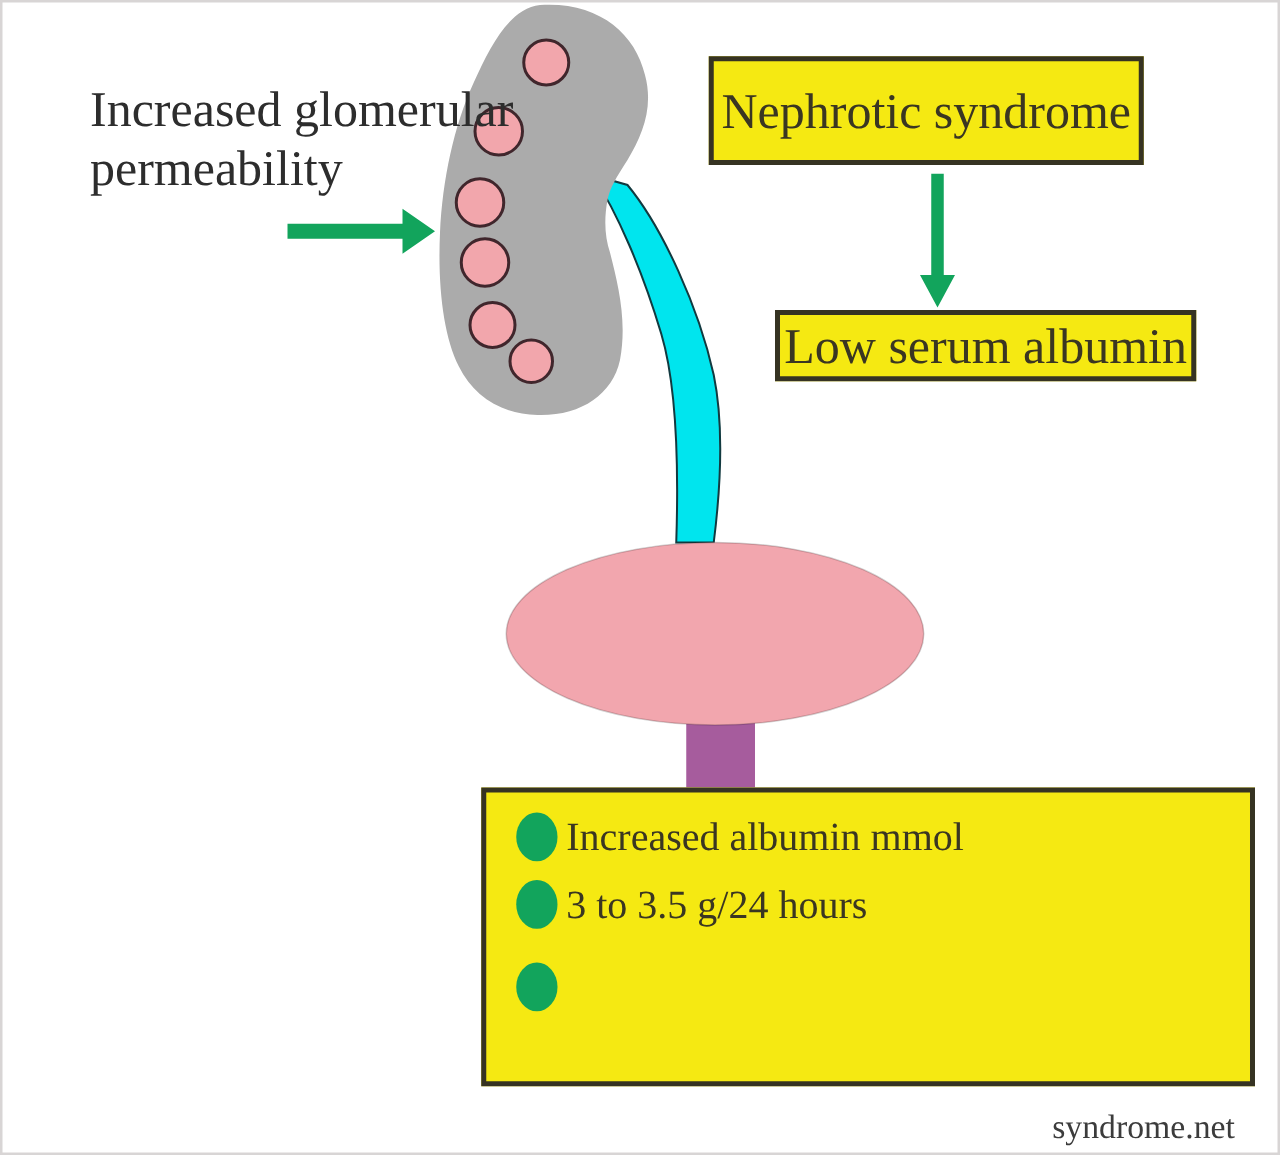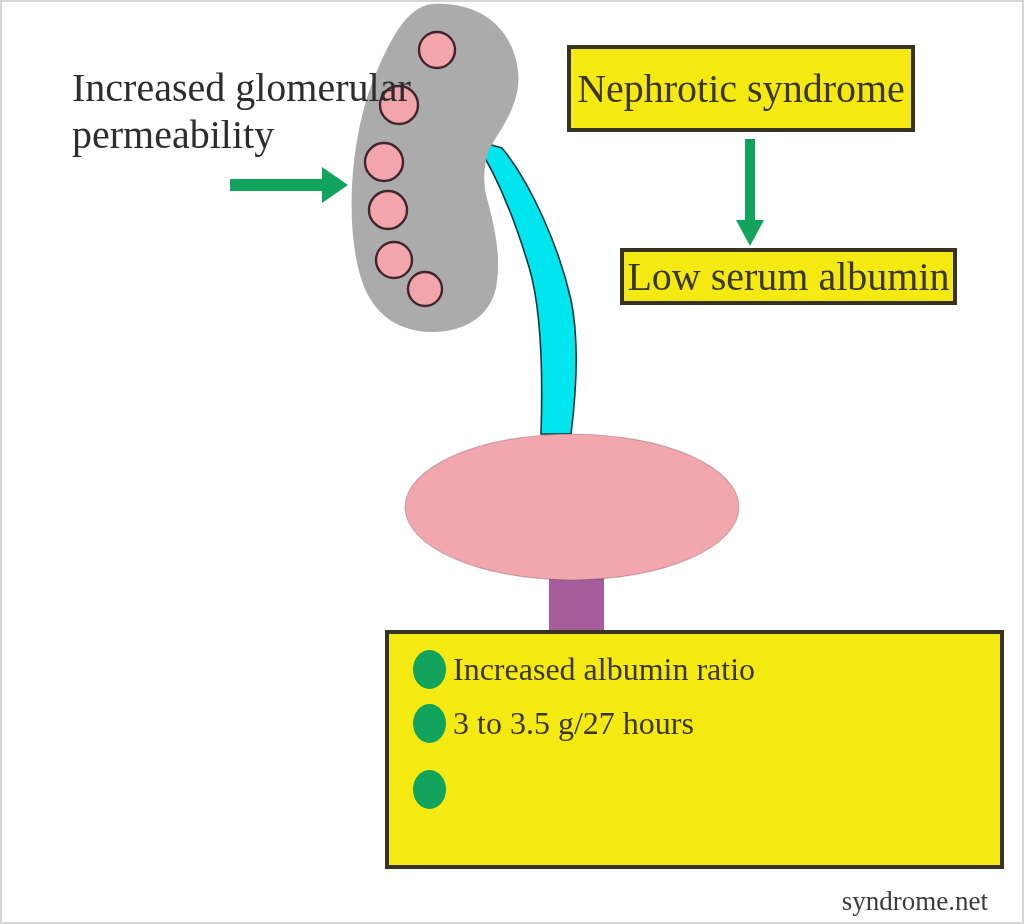--- a/index.html
+++ b/index.html
@@ -151,25 +151,25 @@
     <span>Nephrotic syndrome</span>
   </div>
 
   <div class="flow-box box-low-albumin">
     <span>Low serum albumin</span>
   </div>
 
   <div class="findings-box">
     <div class="finding-row">
       <span class="bullet"></span>
-      <span class="finding-text">Increased albumin ratio</span>
+      <span class="finding-text">Increased albumin mmol</span>
     </div>
     <div class="finding-row row2">
       <span class="bullet"></span>
-      <span class="finding-text">3 to 3.5 g/27 hours</span>
+      <span class="finding-text">3 to 3.5 g/24 hours</span>
     </div>
     <div class="finding-row row3 multiline">
       <span class="bullet"></span>
     </div>
   </div>
 
   <div class="watermark">syndrome.net</div>
 
 </div>
 

